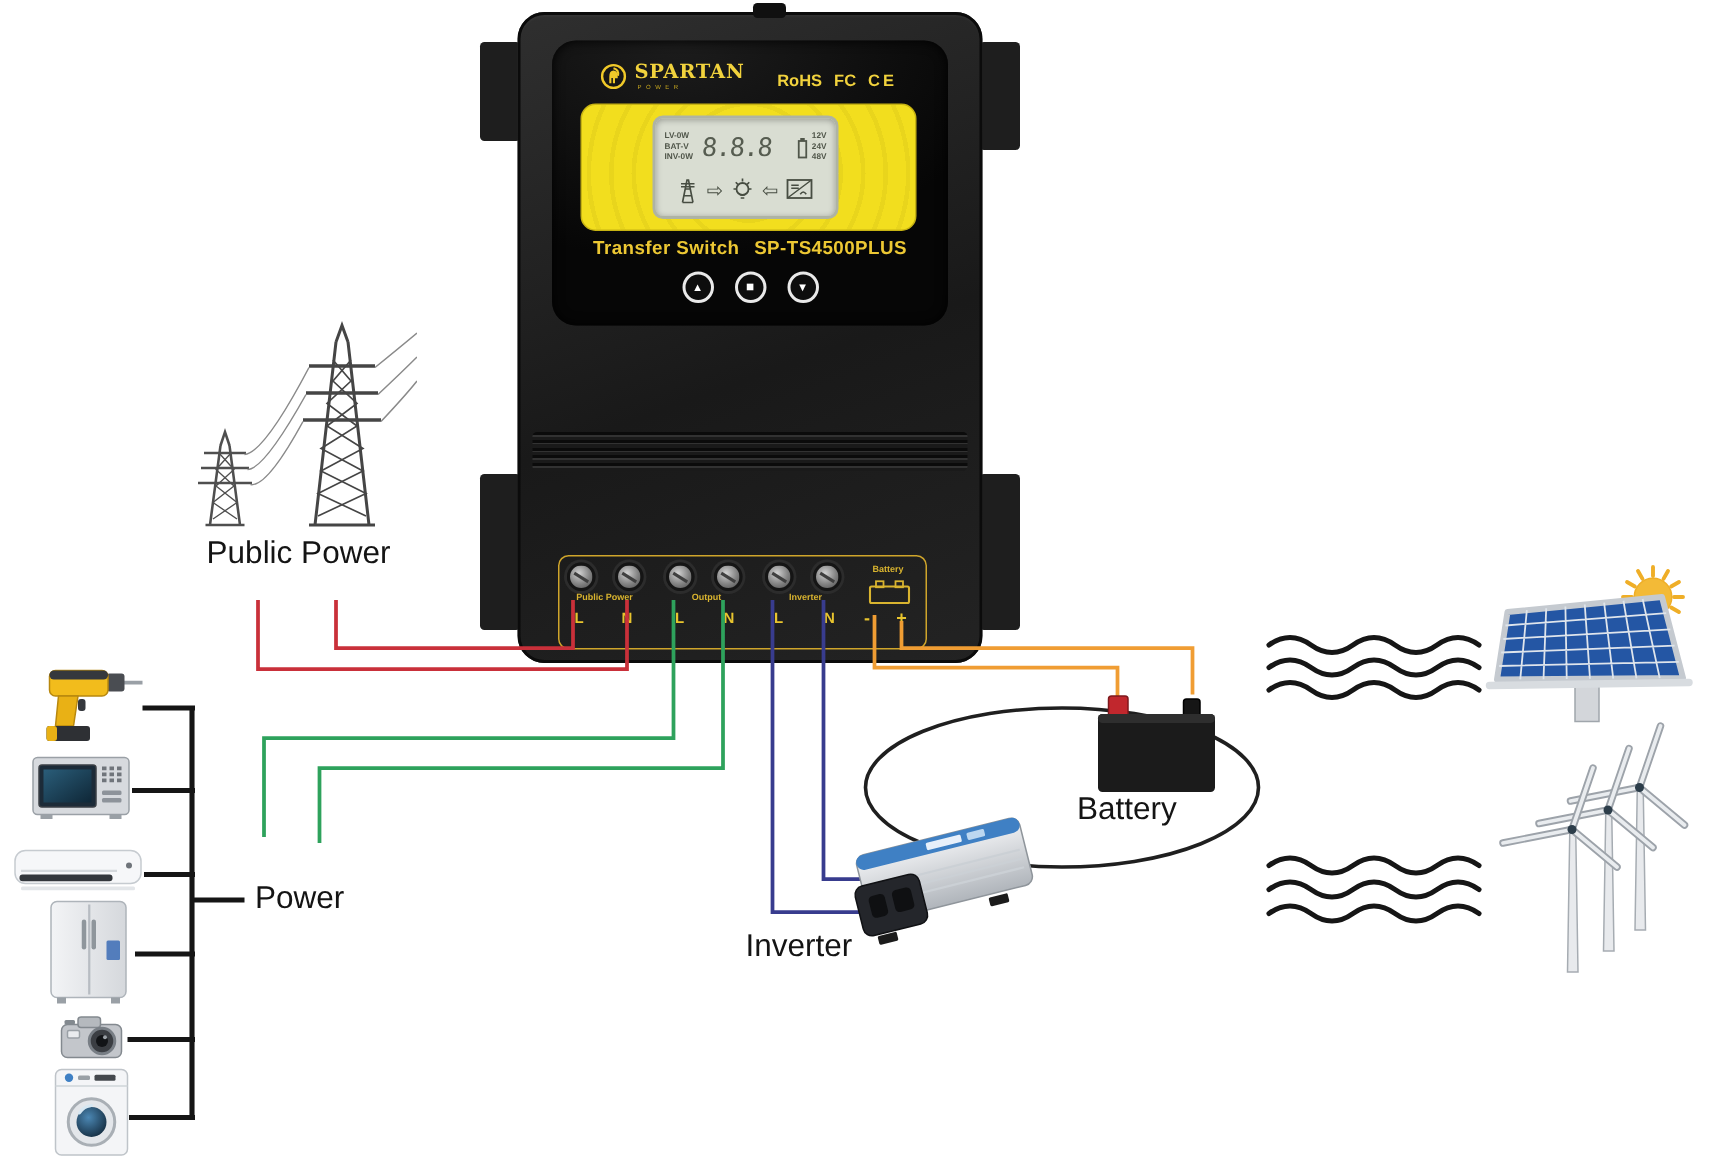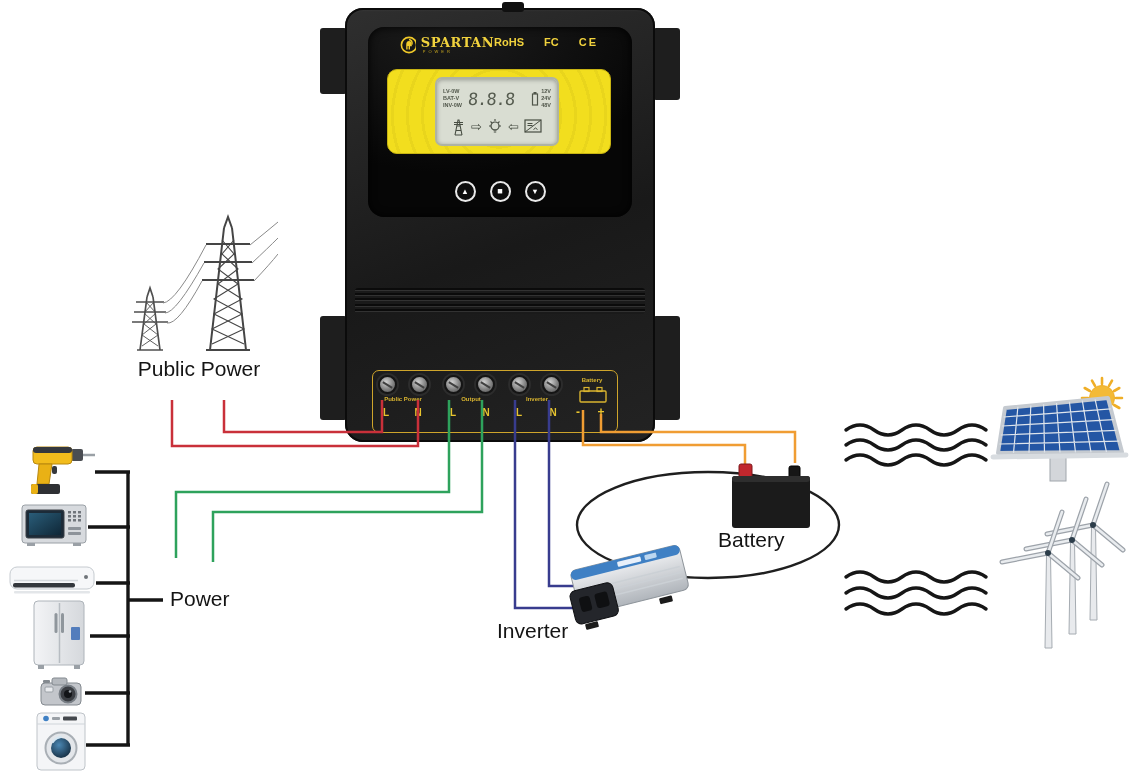--- a/index.html
+++ b/index.html
@@ -7,26 +7,26 @@
           font-family:"Liberation Sans",sans-serif;}
   
   .ear{position:absolute;width:27px;background:#1e1e1e;border-radius:3px;z-index:0;}
   .device{position:absolute;left:345px;top:8px;width:310px;height:434px;z-index:1;
           background:linear-gradient(160deg,#2f2f2f,#191919 55%,#232323);
           border-radius:18px;box-shadow:inset 0 0 0 2px #0b0b0b, inset 0 2px 3px rgba(255,255,255,.08);}
   .nub{position:absolute;left:157px;top:-6px;width:22px;height:10px;background:#101010;border-radius:3px;}
   .bezel{position:absolute;left:23px;top:19px;width:264px;height:190px;border-radius:16px;
          background:radial-gradient(120% 110% at 32% 0%,#1c1c1c,#060606 70%);
          box-shadow:inset 0 0 8px #000;}
-  .logo-row{position:absolute;top:9px;left:0;right:0;height:24px;display:flex;align-items:flex-start;
+  .logo-row{position:absolute;top:9px;left:0;right:0;height:24px;display:flex;align-items:flex-end;
             padding:0 34px 0 32px;box-sizing:border-box;}
   .brand-wrap{display:flex;flex-direction:column;margin-left:5px;line-height:1;}
   .brand{font-family:"DejaVu Serif",serif;font-weight:bold;font-size:13px;letter-spacing:.5px;color:#f1d23d;}
   .tagline{font-size:4px;letter-spacing:3px;color:#c9a91f;margin-top:1px;padding-left:2px;}
-  .certs{margin-left:auto;display:flex;gap:20px;align-items:center;color:#f1d23d;font-weight:bold;font-size:11px;}
+  .certs{margin-left:auto;display:flex;gap:8px;align-items:center;color:#f1d23d;font-weight:bold;font-size:11px;}
   .cert-ce{letter-spacing:2px;}
   .yellow-panel{position:absolute;left:19px;top:42px;width:224px;height:85px;border-radius:10px;
     background-color:#f2de1e;border:1px solid #c7b312;box-sizing:border-box;
     background-image:repeating-radial-gradient(circle at 50% 55%,rgba(110,95,0,.07) 0 3px,transparent 3px 15px);}
   .lcd{position:absolute;left:47px;top:7px;width:124px;height:69px;background:#d9ddd2;border:2px solid #aeb3a4;
        border-radius:7px;box-sizing:border-box;box-shadow:inset 0 1px 4px rgba(0,0,0,.3);padding:3px 6px;}
   .lcd-top{display:flex;align-items:center;height:33px;}
   .legends{font-size:5.5px;line-height:7px;font-weight:bold;color:#50564a;white-space:nowrap;width:23px;}
   .digits{font-family:"DejaVu Sans Mono",monospace;font-size:17px;color:#565c50;transform:skewX(-5deg);
           letter-spacing:-1px;margin-left:2px;}
@@ -123,20 +123,24 @@
             </svg>
             <span class="arr">⇦</span>
             <svg width="19" height="15">
               <rect x="1" y="1" width="16" height="12" fill="none" stroke="#474d42" stroke-width="1.2"></rect>
               <path d="M1,13 L17,1 M3.5,4.5 h5 M3.5,6.5 h5" stroke="#474d42" stroke-width="1" fill="none"></path>
               <path d="M9.5,10.5 q2,-3 4,0" stroke="#474d42" stroke-width="1" fill="none"></path>
             </svg>
           </div>
         </div>
       </div>
+      <div class="model-line">
+        <span>Transfer Switch</span>
+        <span class="mnum">SP-TS4500PLUS</span>
+      </div>
       <div class="btn-row">
         <div class="btn">
             <span>▲</span>
           </div>
         <div class="btn" style="font-size:9px;">
             <span>■</span>
           </div>
         <div class="btn">
             <span>▼</span>
           </div>

